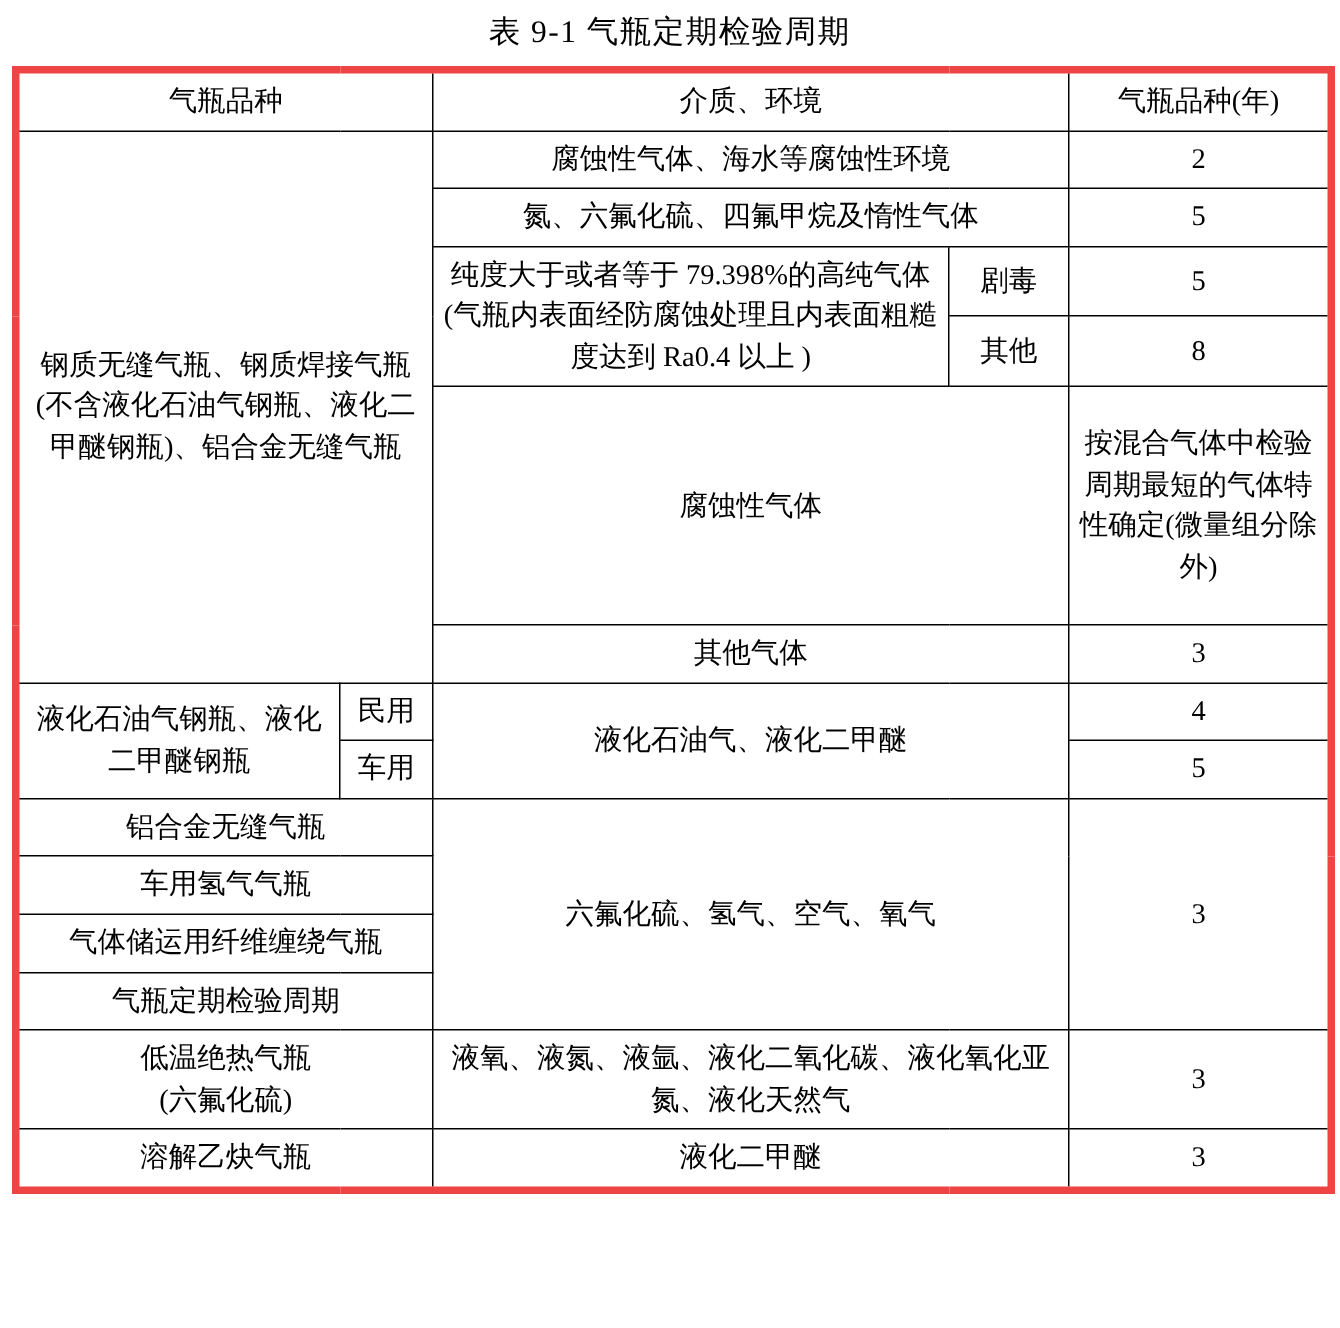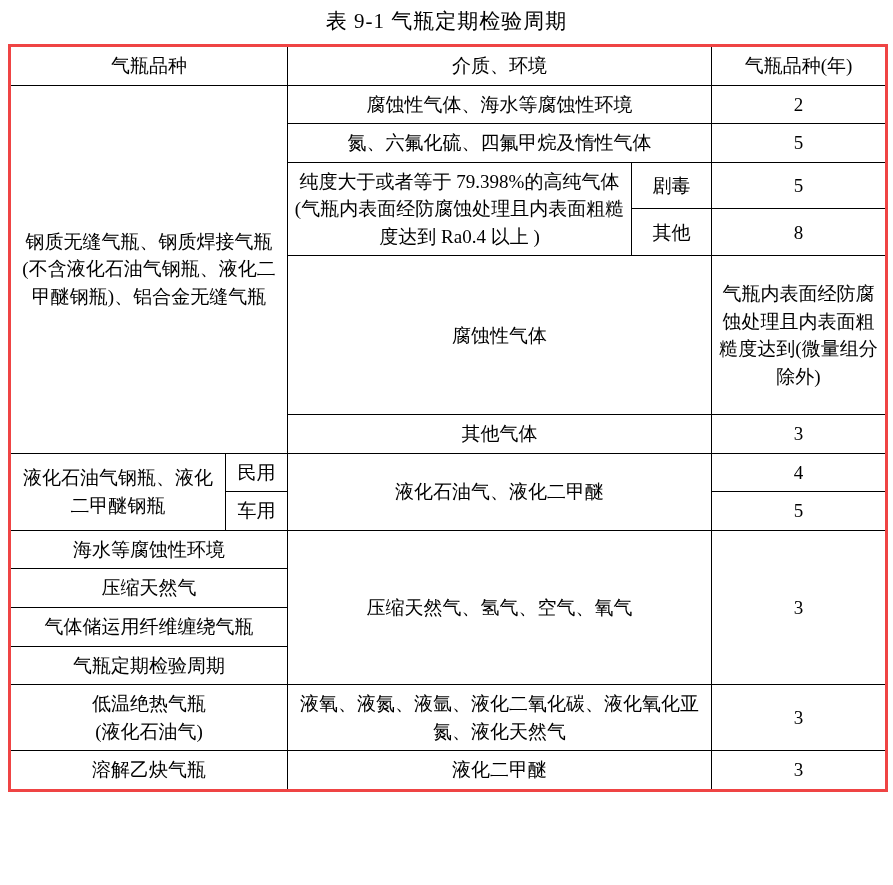--- a/index.html
+++ b/index.html
@@ -26,21 +26,21 @@
     font-size: 21px;
     letter-spacing: 1px;
     padding: 7px 0 9px 0;
     font-family: "Liberation Serif", "DejaVu Serif", serif;
   }
   table.gas {
     border-collapse: collapse;
     width: 877px;
     margin: 0 auto;
     table-layout: fixed;
-    border: 3px solid #ef4444;
+    border: 5px solid #ef4444;
     padding-left: 20px;
   }
   table.gas td {
     border: 1px solid #000;
     text-align: center;
     vertical-align: middle;
     font-size: 19px;
     line-height: 1.45;
     padding: 5px 6px;
     font-family: "Liberation Serif", "DejaVu Serif", serif;
@@ -103,57 +103,57 @@
         <td rowspan="2" class="purity">纯度大于或者等于 79.398%的高纯气体(气瓶内表面经防腐蚀处理且内表面粗糙度达到 Ra0.4 以上 )</td>
         <td>剧毒</td>
         <td class="num">5</td>
       </tr>
       <tr>
         <td>其他</td>
         <td class="num">8</td>
       </tr>
       <tr>
         <td colspan="2" style="height:148px">腐蚀性气体</td>
-        <td class="mix-cell">气瓶内表面经防腐蚀处理且内表面粗糙度达到(微量组分除外)</td>
+        <td class="mix-cell">按混合气体中检验周期最短的气体特性确定(微量组分除外)</td>
       </tr>
       <tr>
         <td colspan="2">其他气体</td>
         <td class="num">3</td>
       </tr>
 
       <tr>
         <td rowspan="2" class="left tall">液化石油气钢瓶、液化二甲醚钢瓶</td>
         <td>民用</td>
         <td colspan="2" rowspan="2">液化石油气、液化二甲醚</td>
         <td class="num">4</td>
       </tr>
       <tr>
         <td>车用</td>
         <td class="num">5</td>
       </tr>
 
       <tr>
-        <td colspan="2" class="small-pad">海水等腐蚀性环境</td>
-        <td colspan="2" rowspan="4">压缩天然气、氢气、空气、氧气</td>
+        <td colspan="2" class="small-pad">铝合金无缝气瓶</td>
+        <td colspan="2" rowspan="4">六氟化硫、氢气、空气、氧气</td>
         <td rowspan="4" class="num">3</td>
       </tr>
       <tr>
-        <td colspan="2" class="small-pad">压缩天然气</td>
+        <td colspan="2" class="small-pad">车用氢气气瓶</td>
       </tr>
       <tr>
         <td colspan="2" class="small-pad">气体储运用纤维缠绕气瓶</td>
       </tr>
       <tr>
         <td colspan="2" class="small-pad">气瓶定期检验周期</td>
       </tr>
 
       <tr>
         <td colspan="2">
           <div>低温绝热气瓶</div>
-          <div>(液化石油气)</div>
+          <div>(六氟化硫)</div>
         </td>
         <td colspan="2" class="left">液氧、液氮、液氩、液化二氧化碳、液化氧化亚氮、液化天然气</td>
         <td class="num">3</td>
       </tr>
 
       <tr>
         <td colspan="2">溶解乙炔气瓶</td>
         <td colspan="2">液化二甲醚</td>
         <td class="num">3</td>
       </tr>

